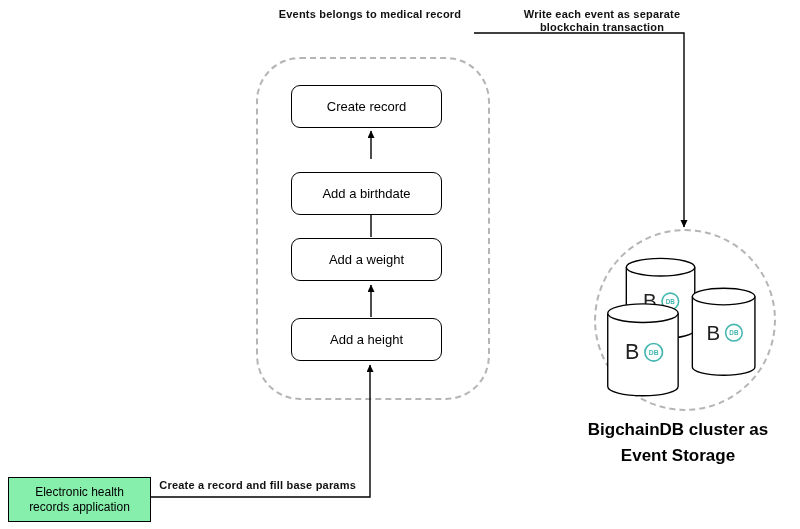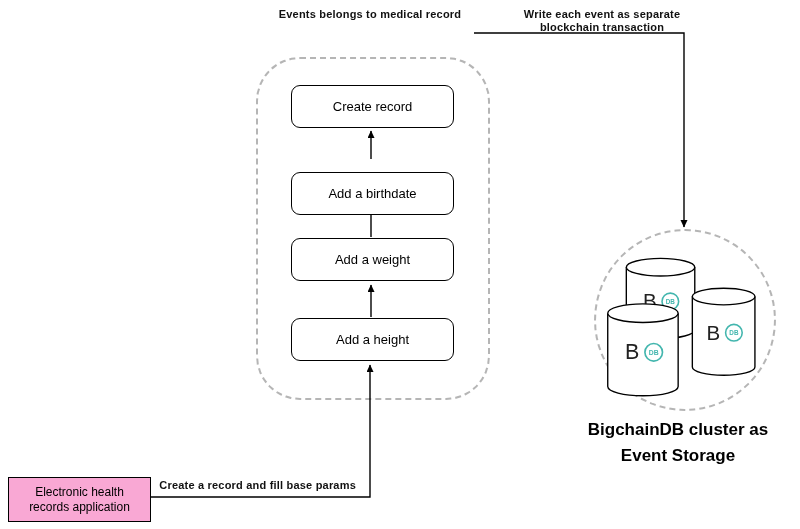--- a/index.html
+++ b/index.html
@@ -8,21 +8,21 @@
     position: relative; width: 800px; height: 529px; overflow: hidden;
     background: #ffffff; font-family: "Liberation Sans", sans-serif; color: #000;
   }
   .layer { position: absolute; left: 0; top: 0; width: 800px; height: 529px; pointer-events: none; }
 
   .dashed-box {
     position: absolute; left: 256px; top: 57px; width: 234px; height: 343px;
     border: 2px dashed #b5b5b5; border-radius: 44px; background: #ffffff;
   }
   .step {
-    position: absolute; left: 291px; width: 163px; height: 43px;
+    position: absolute; left: 291px; width: 151px; height: 43px;
     border: 1px solid #000; border-radius: 9px; background: #fff;
     display: flex; align-items: center; justify-content: center;
     font-size: 13px;
   }
   .note {
     position: absolute; font-size: 11px; font-weight: bold; color: #111;
     text-align: center; white-space: pre-line; letter-spacing: 0.2px;
   }
   #note-events { left: 253px; top: 8px; width: 234px; }
   #note-write  { left: 510px; top: 8px; width: 184px; line-height: 12.5px; }
@@ -32,21 +32,21 @@
     position: absolute; left: 594px; top: 229px; width: 182px; height: 182px;
     border: 2px dashed #b5b5b5; border-radius: 50%; background: #fff;
   }
   .cluster-caption {
     position: absolute; left: 556px; top: 417px; width: 244px;
     text-align: center; font-size: 17px; font-weight: bold;
     white-space: pre-line; line-height: 26px;
   }
   .app-box {
     position: absolute; left: 8px; top: 477px; width: 143px; height: 45px;
-    border: 1px solid #000; background: #f9a8d4; padding: 2px 10px;
+    border: 1px solid #000; background: #86efac; padding: 2px 10px;
     display: flex; align-items: center; justify-content: center;
     text-align: center; font-size: 12px; line-height: 15px;
   }
 </style>
 </head>
 <body>
 
 <div class="canvas">
 
   <div class="dashed-box"></div>

